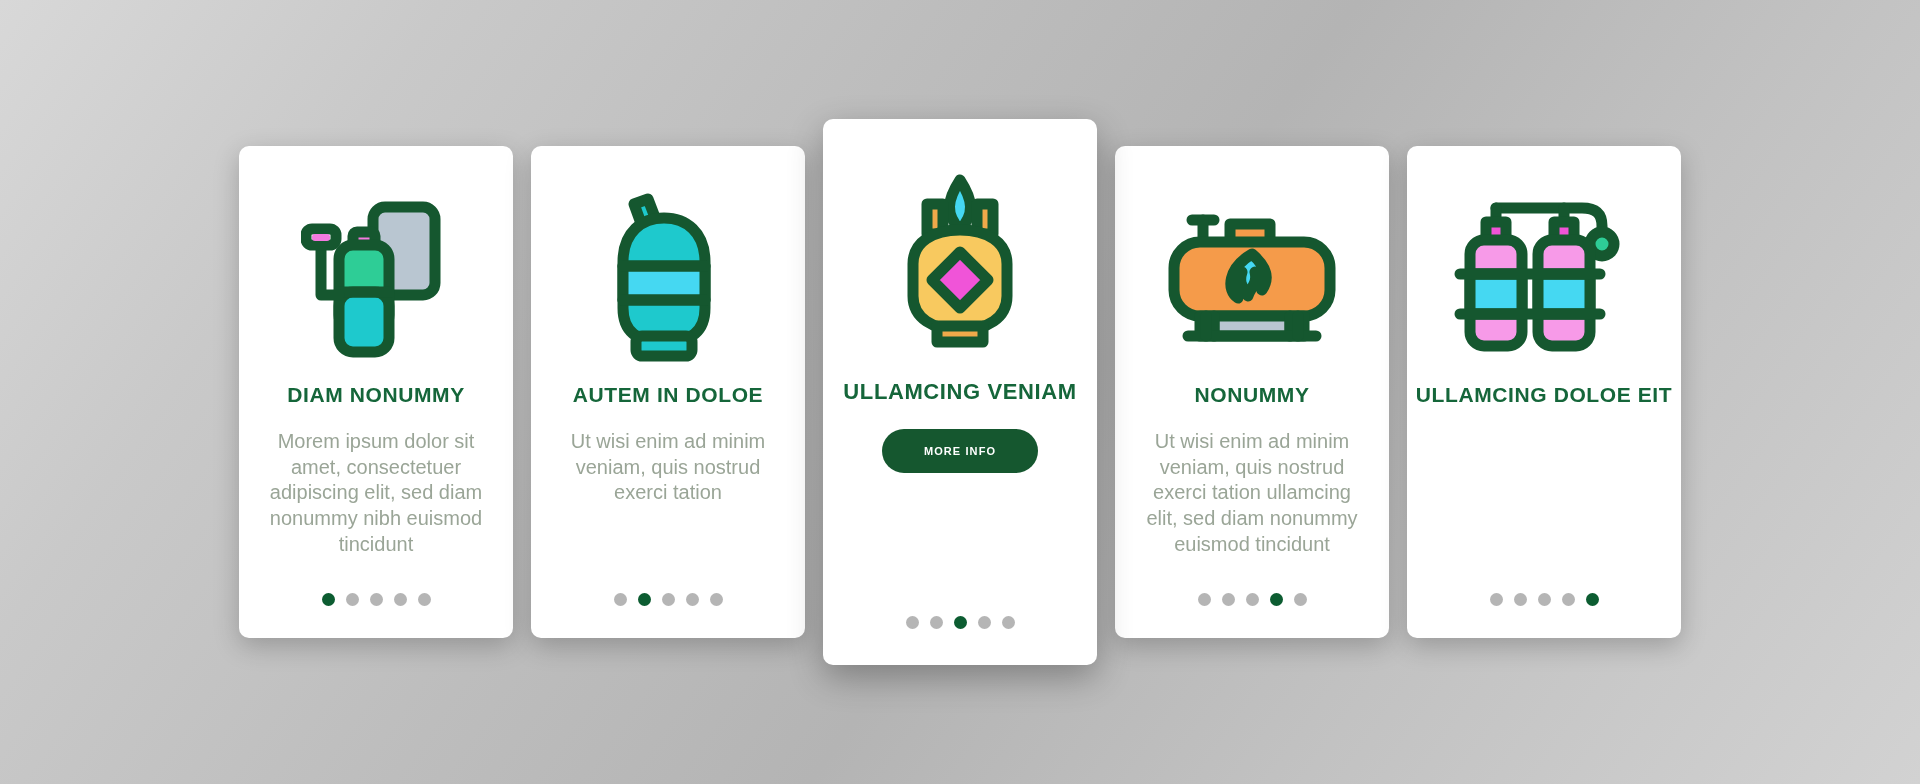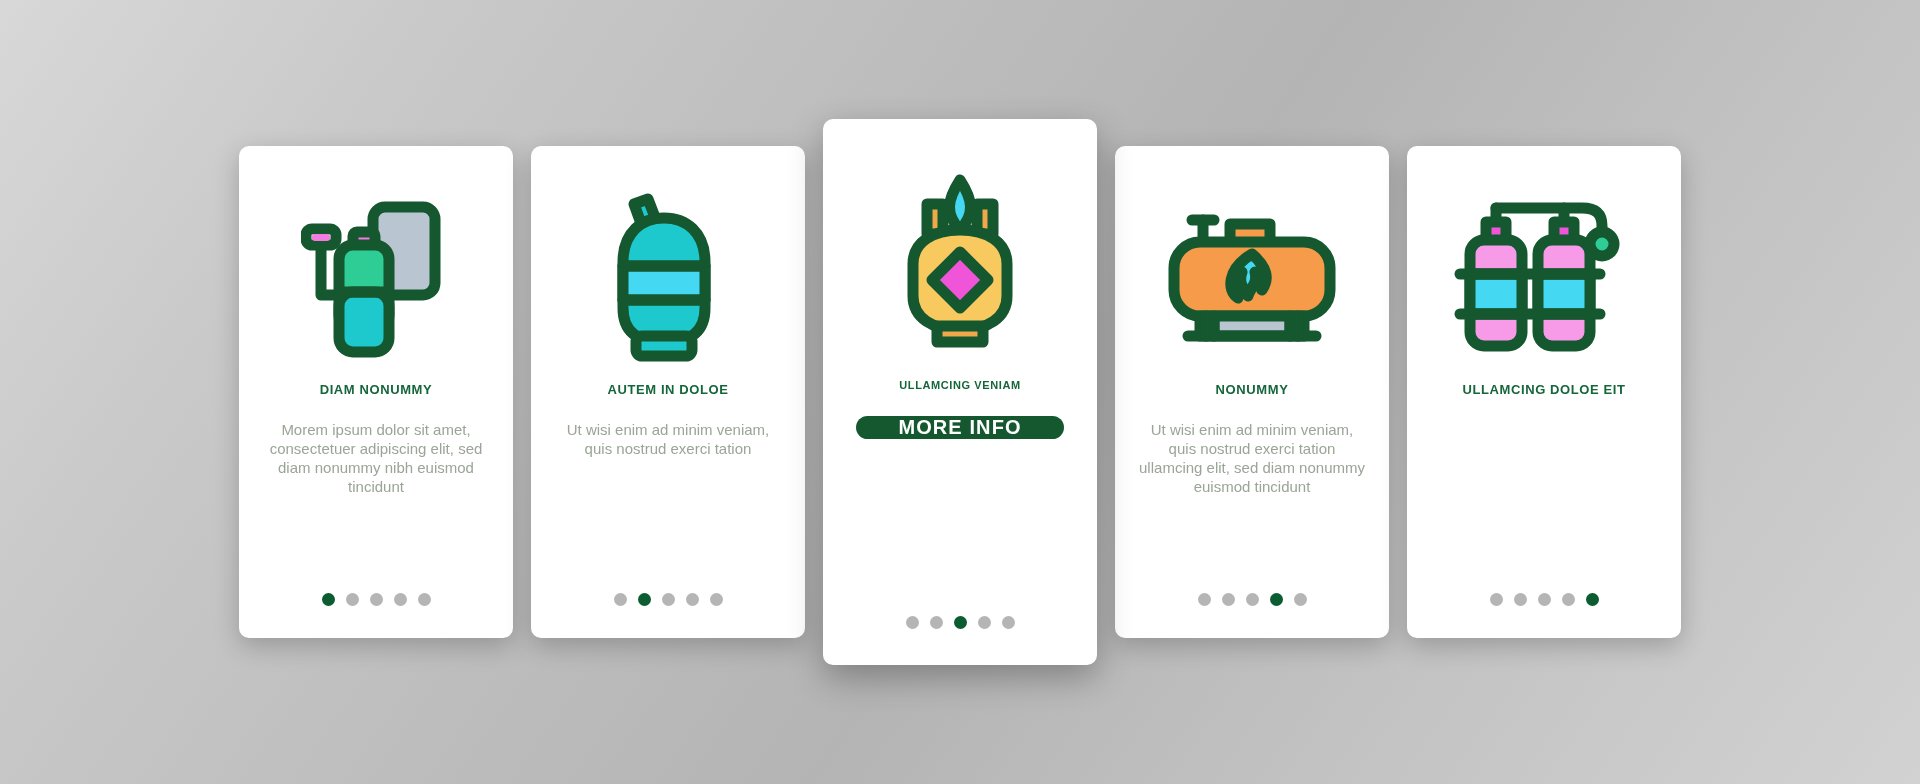--- a/index.html
+++ b/index.html
@@ -34,47 +34,47 @@
     box-shadow:0 12px 34px rgba(0,0,0,0.30);
   }
   .icon-wrap{
     height:210px;width:100%;
     display:flex;align-items:center;justify-content:center;
   }
   .card.center .icon-wrap{height:232px;}
   .title{
     color:#15663a;
     font-weight:bold;
-    font-size:13px;
+    font-size:21px;
     letter-spacing:0.6px;
     text-align:center;
     margin:0 0 0 0;
     line-height:1.2;
     white-space:nowrap;
   }
-  .card.center .title{font-size:11px;}
+  .card.center .title{font-size:22px;}
   .body-text{
     color:#9aa597;
-    font-size:15px;
+    font-size:20px;
     line-height:1.28;
     text-align:center;
     margin-top:22px;
     max-width:232px;
   }
   .card.center .body-text{margin-top:20px;max-width:225px;}
   .cta{
     margin-top:24px;
     background:#15572f;
     color:#ffffff;
     border:none;
     border-radius:30px;
-    font-size:20px;
+    font-size:11px;
     font-weight:bold;
     letter-spacing:1.1px;
-    padding:0 42px;
+    padding:16px 42px;
     font-family:"Liberation Sans", sans-serif;
     cursor:pointer;
     white-space:nowrap;
   }
   .dots{
     position:absolute;
     bottom:32px;left:0;right:0;
     display:flex;justify-content:center;gap:11px;
   }
   .card.center .dots{bottom:36px;}

